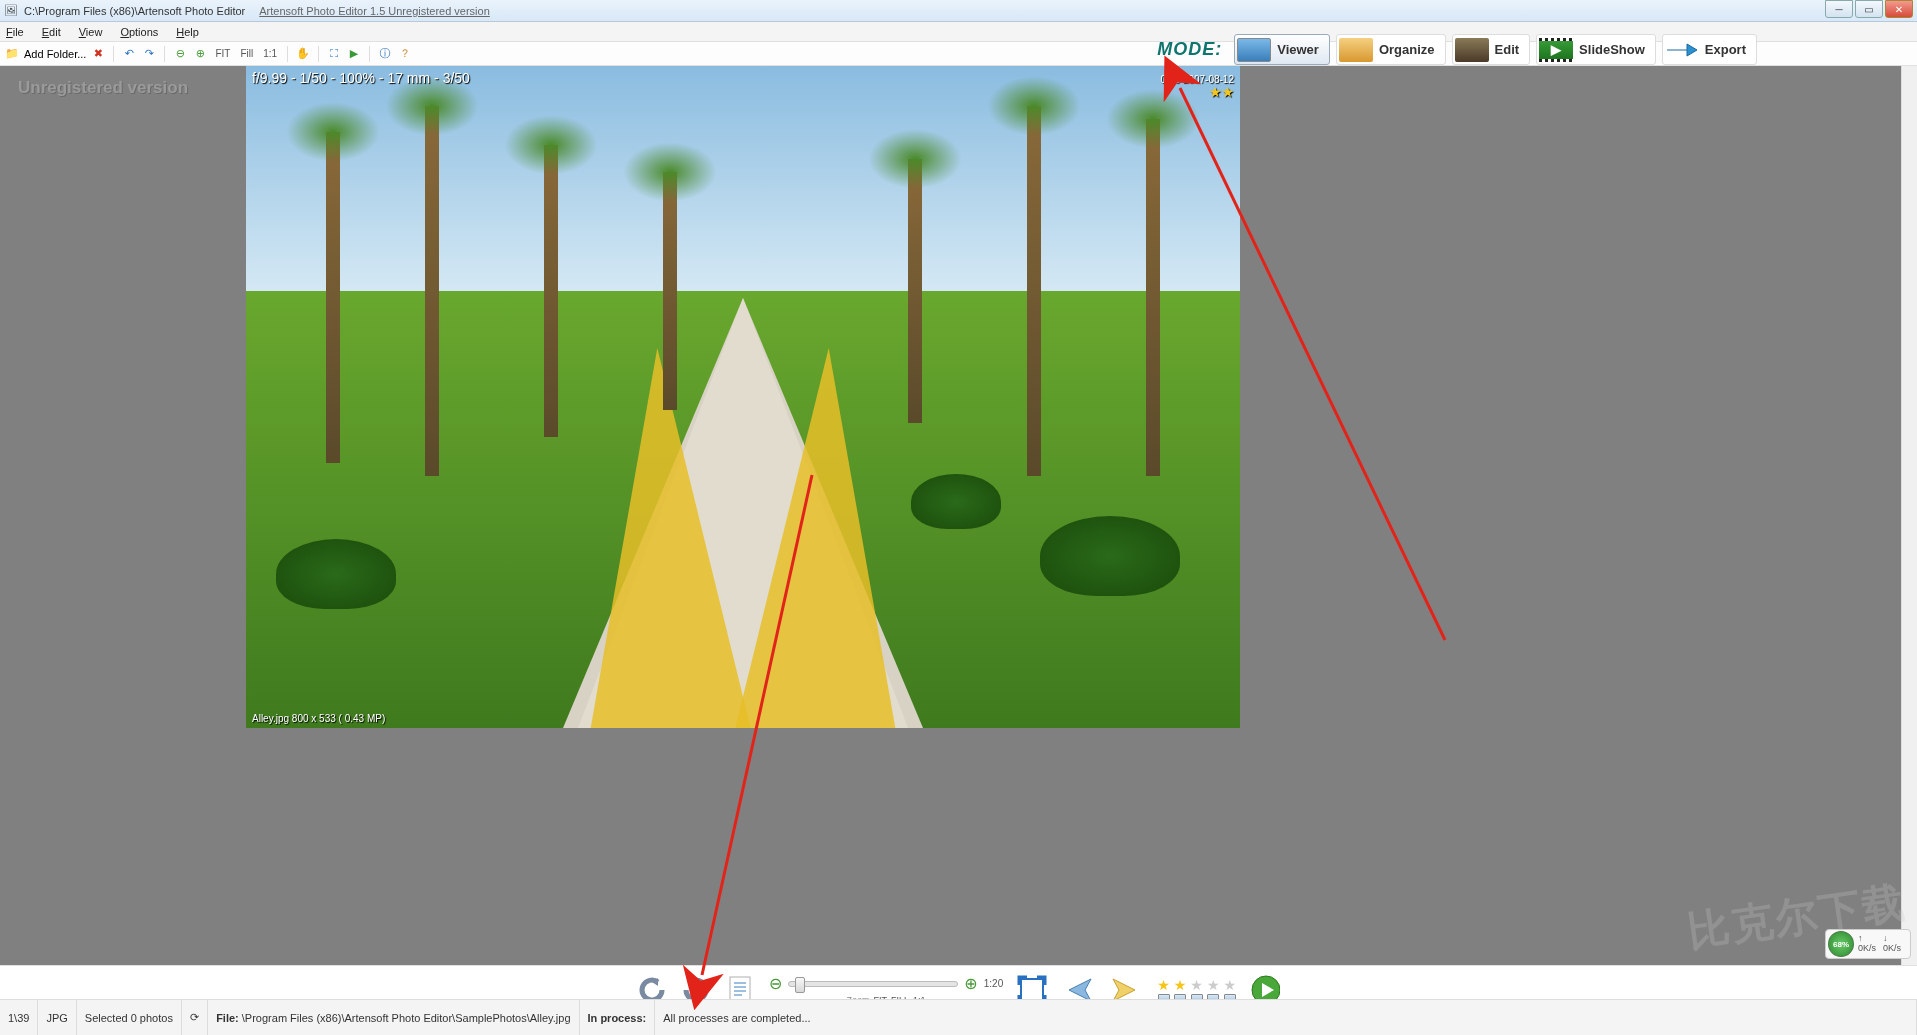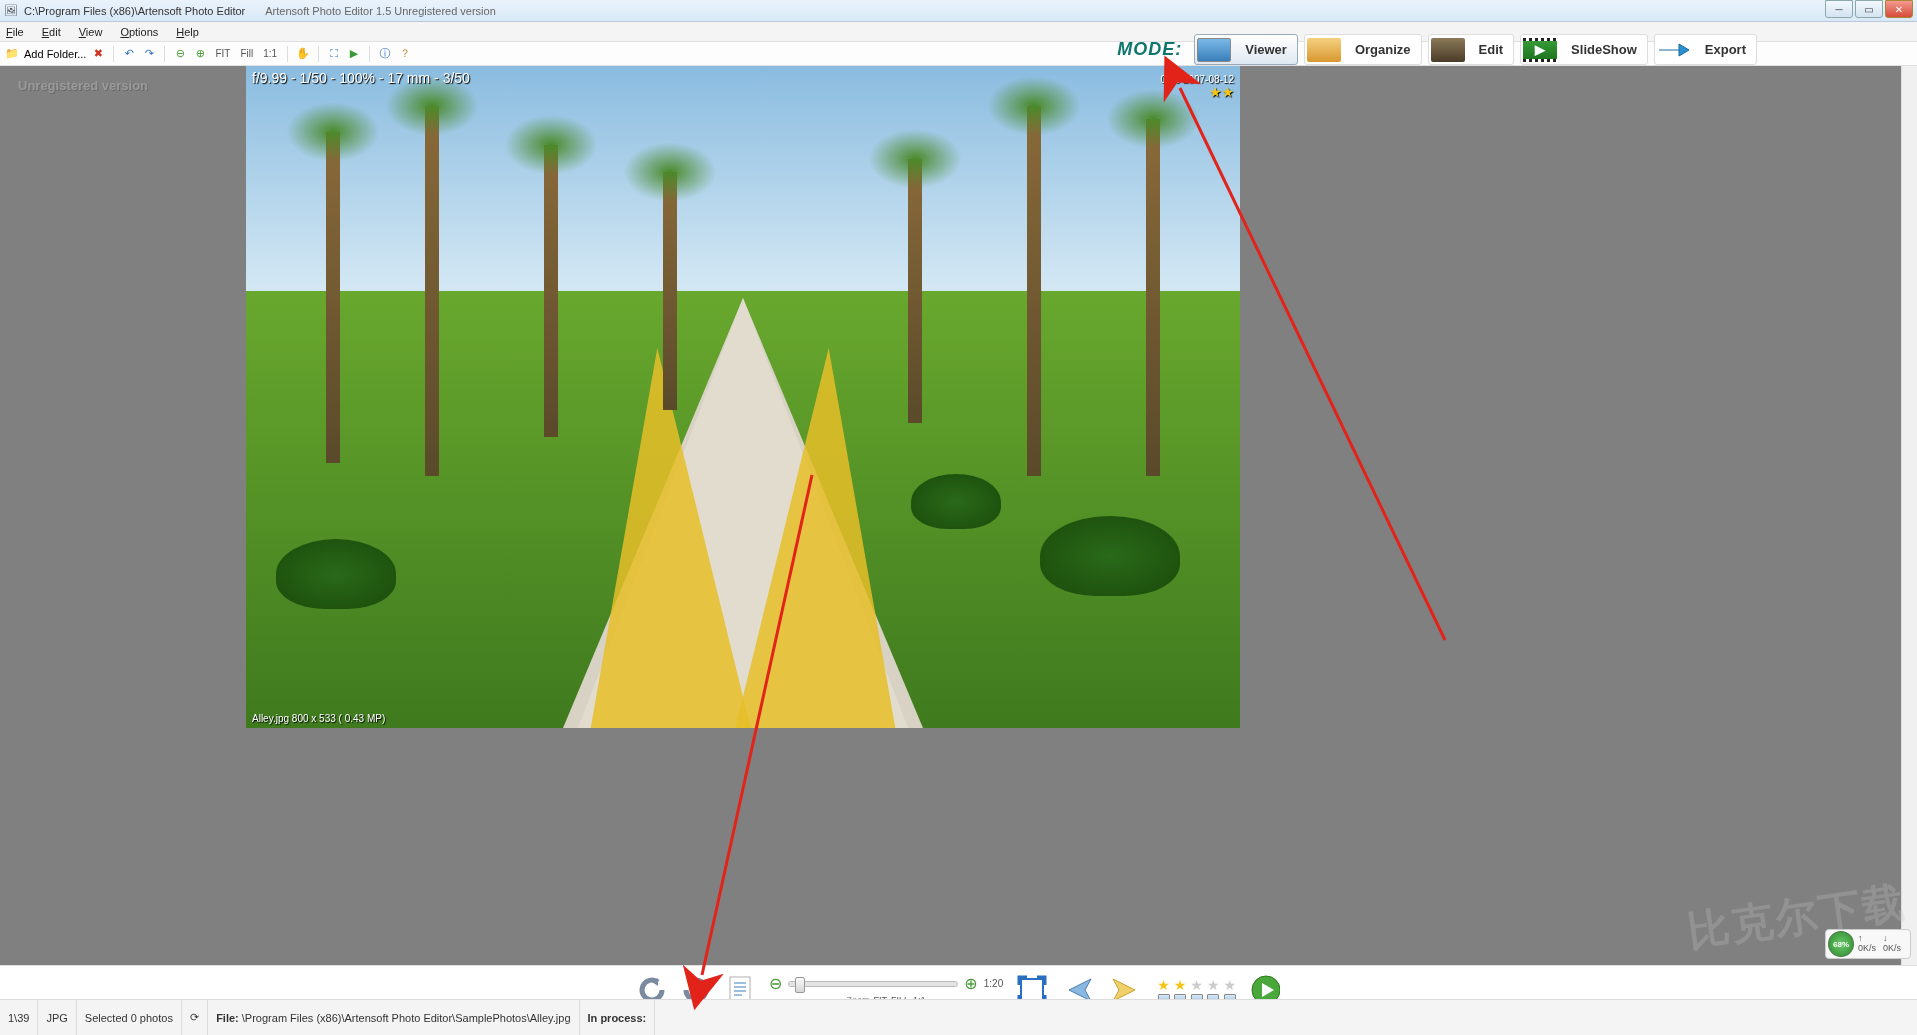--- a/index.html
+++ b/index.html
@@ -1,53 +1,53 @@
 <!DOCTYPE html>
 <html><head>
 <meta charset="utf-8">
 <style>
 * { margin: 0; padding: 0; box-sizing: border-box; font-family: "Segoe UI", Tahoma, sans-serif; }
 body { width: 1917px; height: 1035px; background: #fff; overflow: hidden; position: relative; }
 
 
 .titlebar { height: 22px; background: linear-gradient(#eaf3fb,#d8e8f7); display: flex; align-items: center; padding: 0 4px; font-size: 11px; color: #333; border-bottom: 1px solid #b8c8d8; position: relative; }
 .titlebar .tpath { margin-left: 6px; }
-.titlebar .tapp { margin-left: 20px; color: #666; }
+.titlebar .tapp { margin-left: 14px; color: #666; text-decoration: underline; }
 .winbtns { position: absolute; right: 4px; top: 0; display: flex; }
 .winbtn { width: 28px; height: 18px; margin-left: 2px; border: 1px solid #8aa; background: linear-gradient(#f3f8fd,#d3e3f0); display: flex; align-items: center; justify-content: center; font-size: 10px; color: #333; border-radius: 0 0 3px 3px; }
 .winbtn.close { background: linear-gradient(#f39a8f,#d64b3a); color: #fff; border-color: #a83; }
 
 
 .menubar { height: 20px; background: #f4f4f4; display: flex; align-items: center; padding: 0 6px; font-size: 11px; color: #222; border-bottom: 1px solid #e0e0e0; }
 .menubar span { margin-right: 18px; cursor: default; }
 .menubar span u { text-decoration: underline; }
 
 
 .toolbar-row { height: 24px; background: #fdfdfd; display: flex; align-items: center; padding: 0 4px; font-size: 11px; border-bottom: 1px solid #e0e0e0; position: relative; }
 .tb-left { display: flex; align-items: center; gap: 4px; }
 .tb-ico { width: 16px; height: 16px; display: inline-flex; align-items: center; justify-content: center; font-size: 11px; }
 .tb-sep { width: 1px; height: 16px; background: #ddd; margin: 0 3px; }
 .tb-txt { font-size: 10px; font-family: Arial; color: #555; padding: 1px 2px; border: 1px solid transparent; }
 
 .mode-area { position: absolute; right: 160px; top: -8px; display: flex; align-items: center; gap: 6px; }
 .mode-label { font-size: 18px; font-weight: bold; color: #0f766e; font-style: italic; margin-right: 6px; letter-spacing: 1px; }
-.mode-btn { display: flex; align-items: center; background: #fff; border: 1px solid #ddd; border-radius: 3px; padding: 2px 10px 2px 2px; gap: 14px; height: 31px; font-size: 13px; font-weight: bold; color: #333; justify-content: center; }
+.mode-btn { display: flex; align-items: center; background: #fff; border: 1px solid #ddd; border-radius: 3px; padding: 2px 10px 2px 2px; gap: 6px; height: 31px; font-size: 13px; font-weight: bold; color: #333; justify-content: center; }
 .mode-btn.active { background: linear-gradient(#fff,#dfe8f2); border-color: #9ab; }
 .mode-icon { width: 34px; height: 24px; border-radius: 2px; display: flex; align-items: center; justify-content: center; }
 .mi-viewer { background: linear-gradient(#7ab8e8,#3a7fba); border:1px solid #888; }
 .mi-organize { background: linear-gradient(#f5d080,#d89830); }
 .mi-edit { background: linear-gradient(#8a7a58,#4a3a28); }
 .mi-slide { background: linear-gradient(#3aa03a,#1a701a); position:relative; }
 .mi-slide:before,.mi-slide:after{content:"";position:absolute;left:0;right:0;height:3px;background:repeating-linear-gradient(90deg,#222 0 3px,#fff 3px 6px);}
 .mi-slide:before{top:0}.mi-slide:after{bottom:0}
 .mi-export { width:34px; height:24px; display:flex; align-items:center; justify-content:center; }
 
 
 .viewer { position: absolute; top: 66px; left: 0; right: 16px; bottom: 70px; background: #808080; overflow: hidden; }
-.watermark { position: absolute; top: 12px; left: 18px; color: #9a9a9a; font-size: 13px; font-weight: bold; text-shadow: 1px 1px 0 #6a6a6a; }
+.watermark { position: absolute; top: 12px; left: 18px; color: #9a9a9a; font-size: 17px; font-weight: bold; text-shadow: 1px 1px 0 #6a6a6a; }
 .photo { position: absolute; top: 0; left: 246px; width: 994px; height: 662px; background: linear-gradient(to bottom, #9ec9e8 0%, #bfe0f0 32%, #d8ead0 32%, #6aa82f 100%); overflow: hidden; }
 .sky { position:absolute; top:0; left:0; right:0; height:34%; background: linear-gradient(#8abce0,#d4e8f4); }
 .ground { position:absolute; top:34%; left:0; right:0; bottom:0; background: linear-gradient(#69a82e,#3f7a1e); }
 .path { position:absolute; bottom:0; left:50%; transform:translateX(-50%); width:0; height:0; border-left:180px solid transparent; border-right:180px solid transparent; border-bottom:430px solid #d8d2c4; }
 .path2 { position:absolute; bottom:0; left:50%; transform:translateX(-50%); width:0; height:0; border-left:165px solid transparent; border-right:165px solid transparent; border-bottom:430px solid #e8e2d4; opacity:.6; }
 .flowerL,.flowerR{position:absolute;bottom:0;width:0;height:0;}
 .flowerL{left:32%;border-left:120px solid transparent;border-right:40px solid transparent;border-bottom:380px solid rgba(230,190,40,.85);transform:skewX(8deg);}
 .flowerR{right:32%;border-right:120px solid transparent;border-left:40px solid transparent;border-bottom:380px solid rgba(230,190,40,.85);transform:skewX(-8deg);}
 .palm { position:absolute; width:14px; background:linear-gradient(#8a6a3a,#5a4a2a); }
 .palm:after{content:"";position:absolute;top:-30px;left:-40px;width:94px;height:60px;background:radial-gradient(ellipse at center,#4a8a2a 0%,transparent 70%);}
@@ -275,20 +275,21 @@
   <div>1\39</div>
   <div>JPG</div>
   <div>Selected 0 photos</div>
   <div>⟳</div>
   <div>
     <b>File:</b>&nbsp;<span>\Program Files (x86)\Artensoft Photo Editor\SamplePhotos\Alley.jpg</span>
   </div>
   <div>
     <b>In process:</b>
   </div>
+  <div class="sb-flex">All processes are completed...</div>
 </div>
 
 <div class="netwidget">
   <div class="netcircle">68%</div>
   <div style="display:flex;flex-direction:row;line-height:1.1">
     <span>↑ <span>0K/s</span></span>
     <span>↓ <span>0K/s</span></span>
   </div>
 </div>
 <div class="bkwm">比克尔下载</div>

